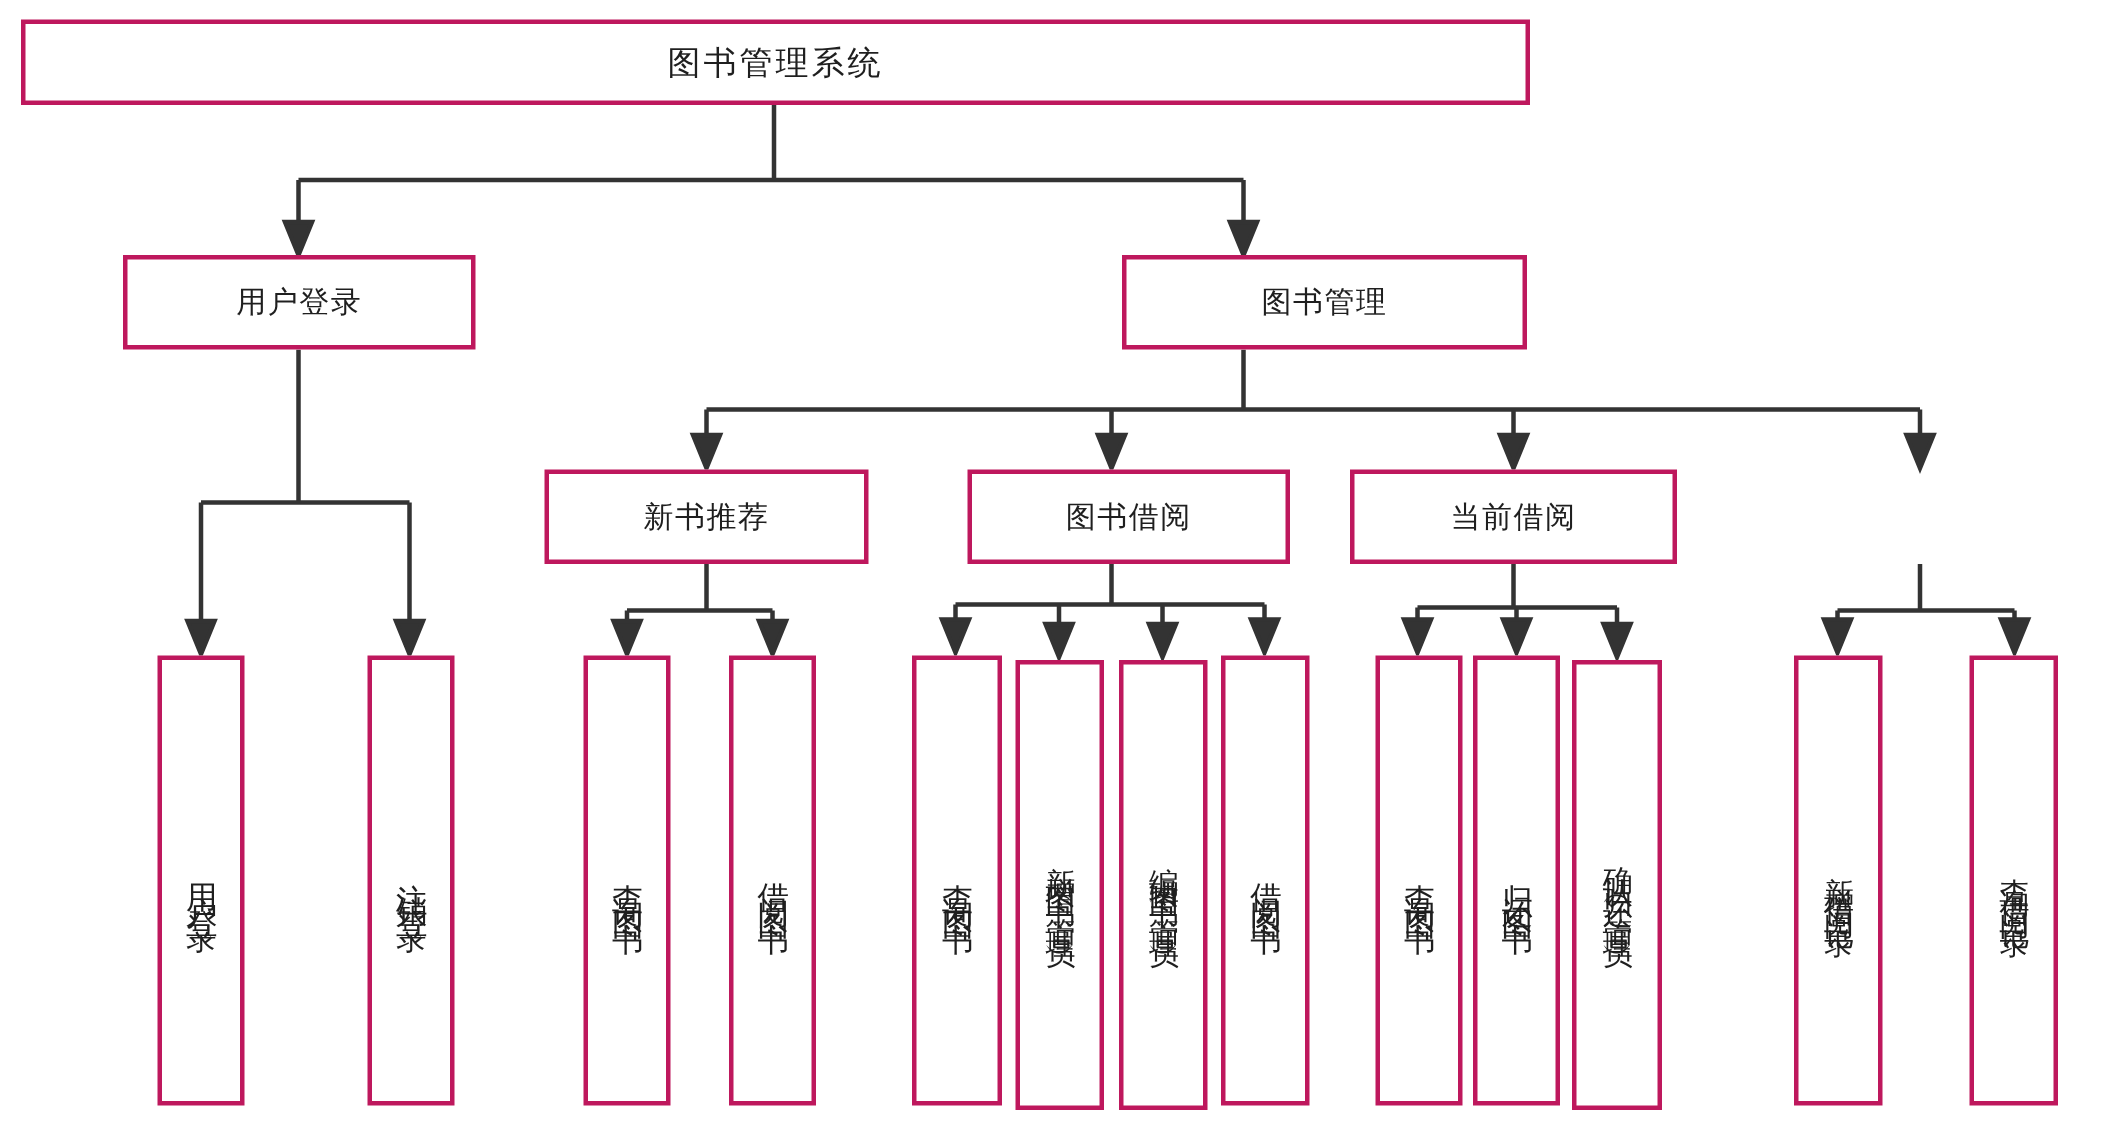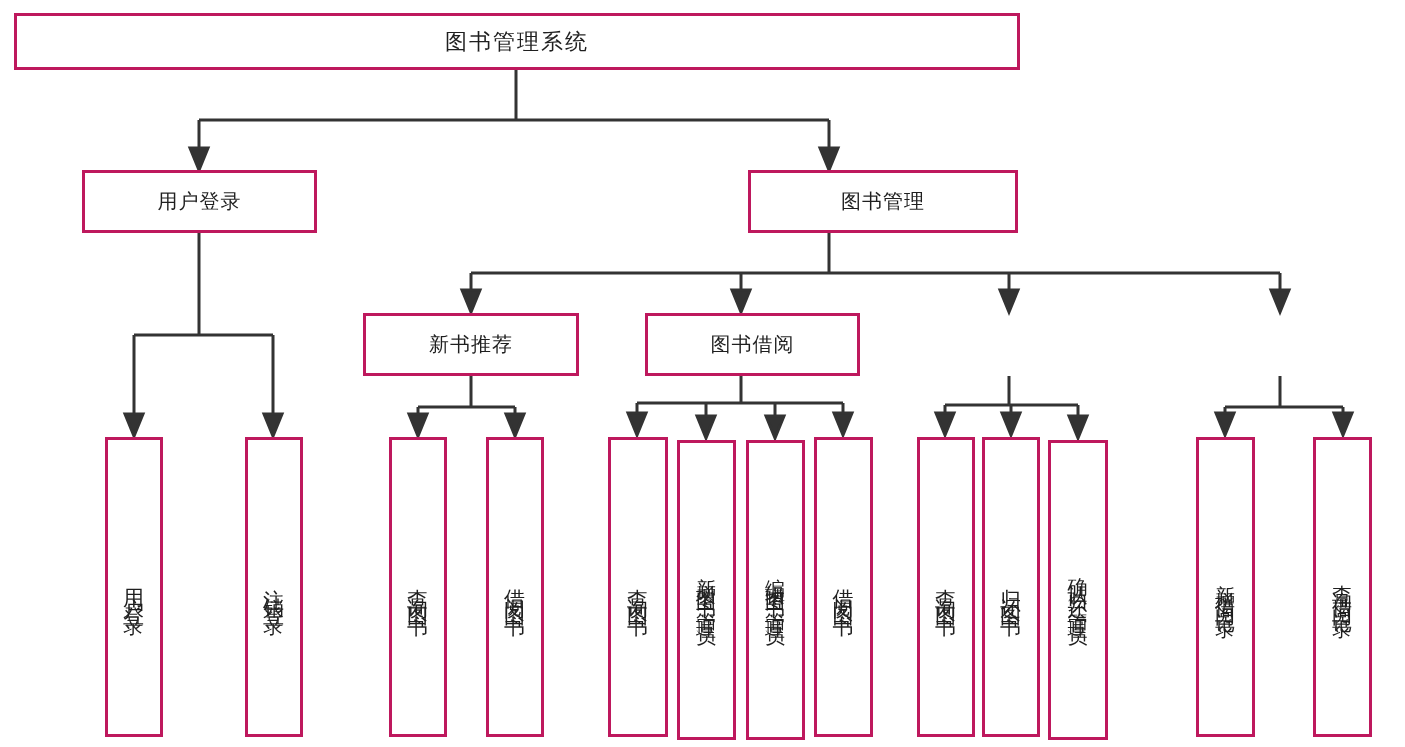--- a/index.html
+++ b/index.html
@@ -117,20 +117,21 @@
     </g>
   </svg>
 
   <div class="node hbox rootbox" id="n-root">图书管理系统</div>
 
   <div class="node hbox" id="n-userlogin">用户登录</div>
   <div class="node hbox" id="n-bookmgmt">图书管理</div>
 
   <div class="node hbox" id="n-newbook">新书推荐</div>
   <div class="node hbox" id="n-bookborrow">图书借阅</div>
+  <div class="node hbox" id="n-currentborrow">当前借阅</div>
 
   <div class="node vbox" id="l-ul1">用户登录</div>
   <div class="node vbox" id="l-ul2">注销登录</div>
 
   <div class="node vbox" id="l-nb1">查询图书</div>
   <div class="node vbox" id="l-nb2">借阅图书</div>
 
   <div class="node vbox" id="l-bb1">查询图书</div>
   <div class="node vbox tight" id="l-bb2">新增图书（管理员）</div>
   <div class="node vbox tight" id="l-bb3">编辑图书（管理员）</div>

